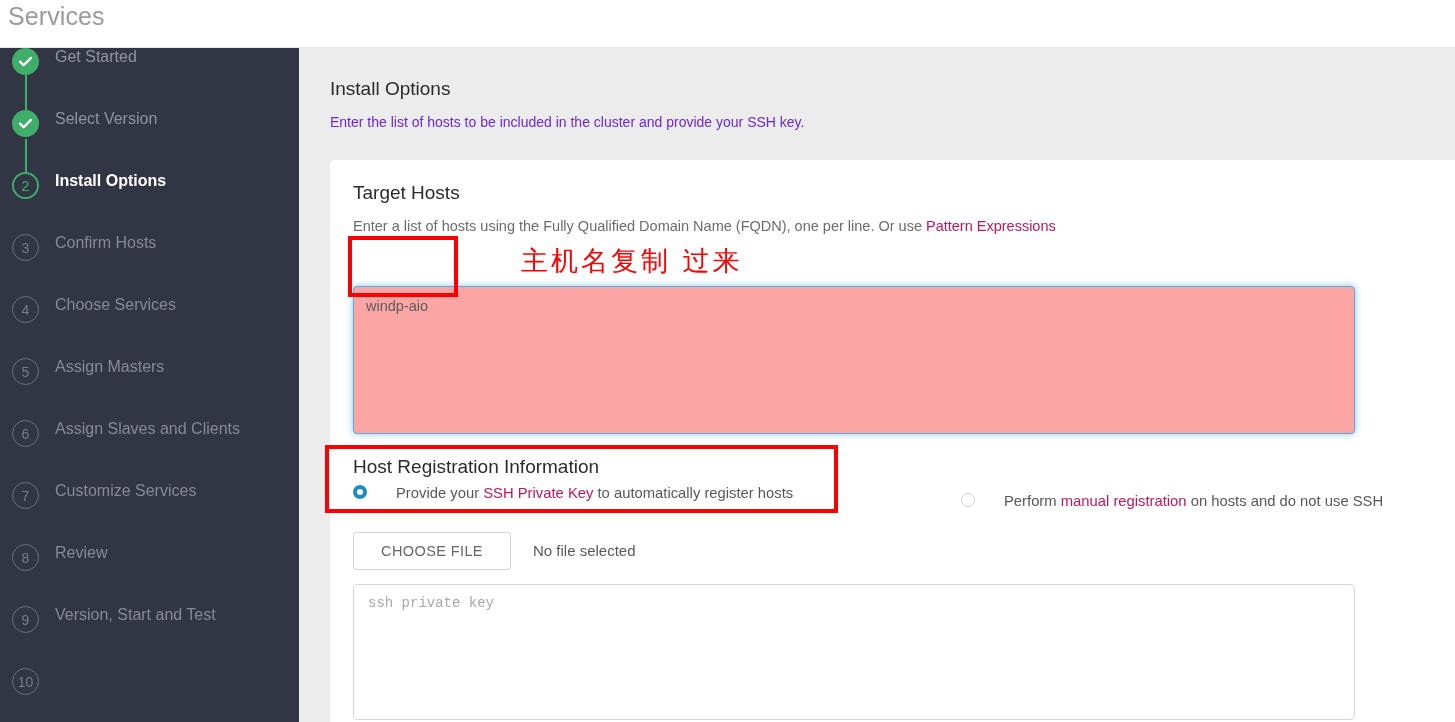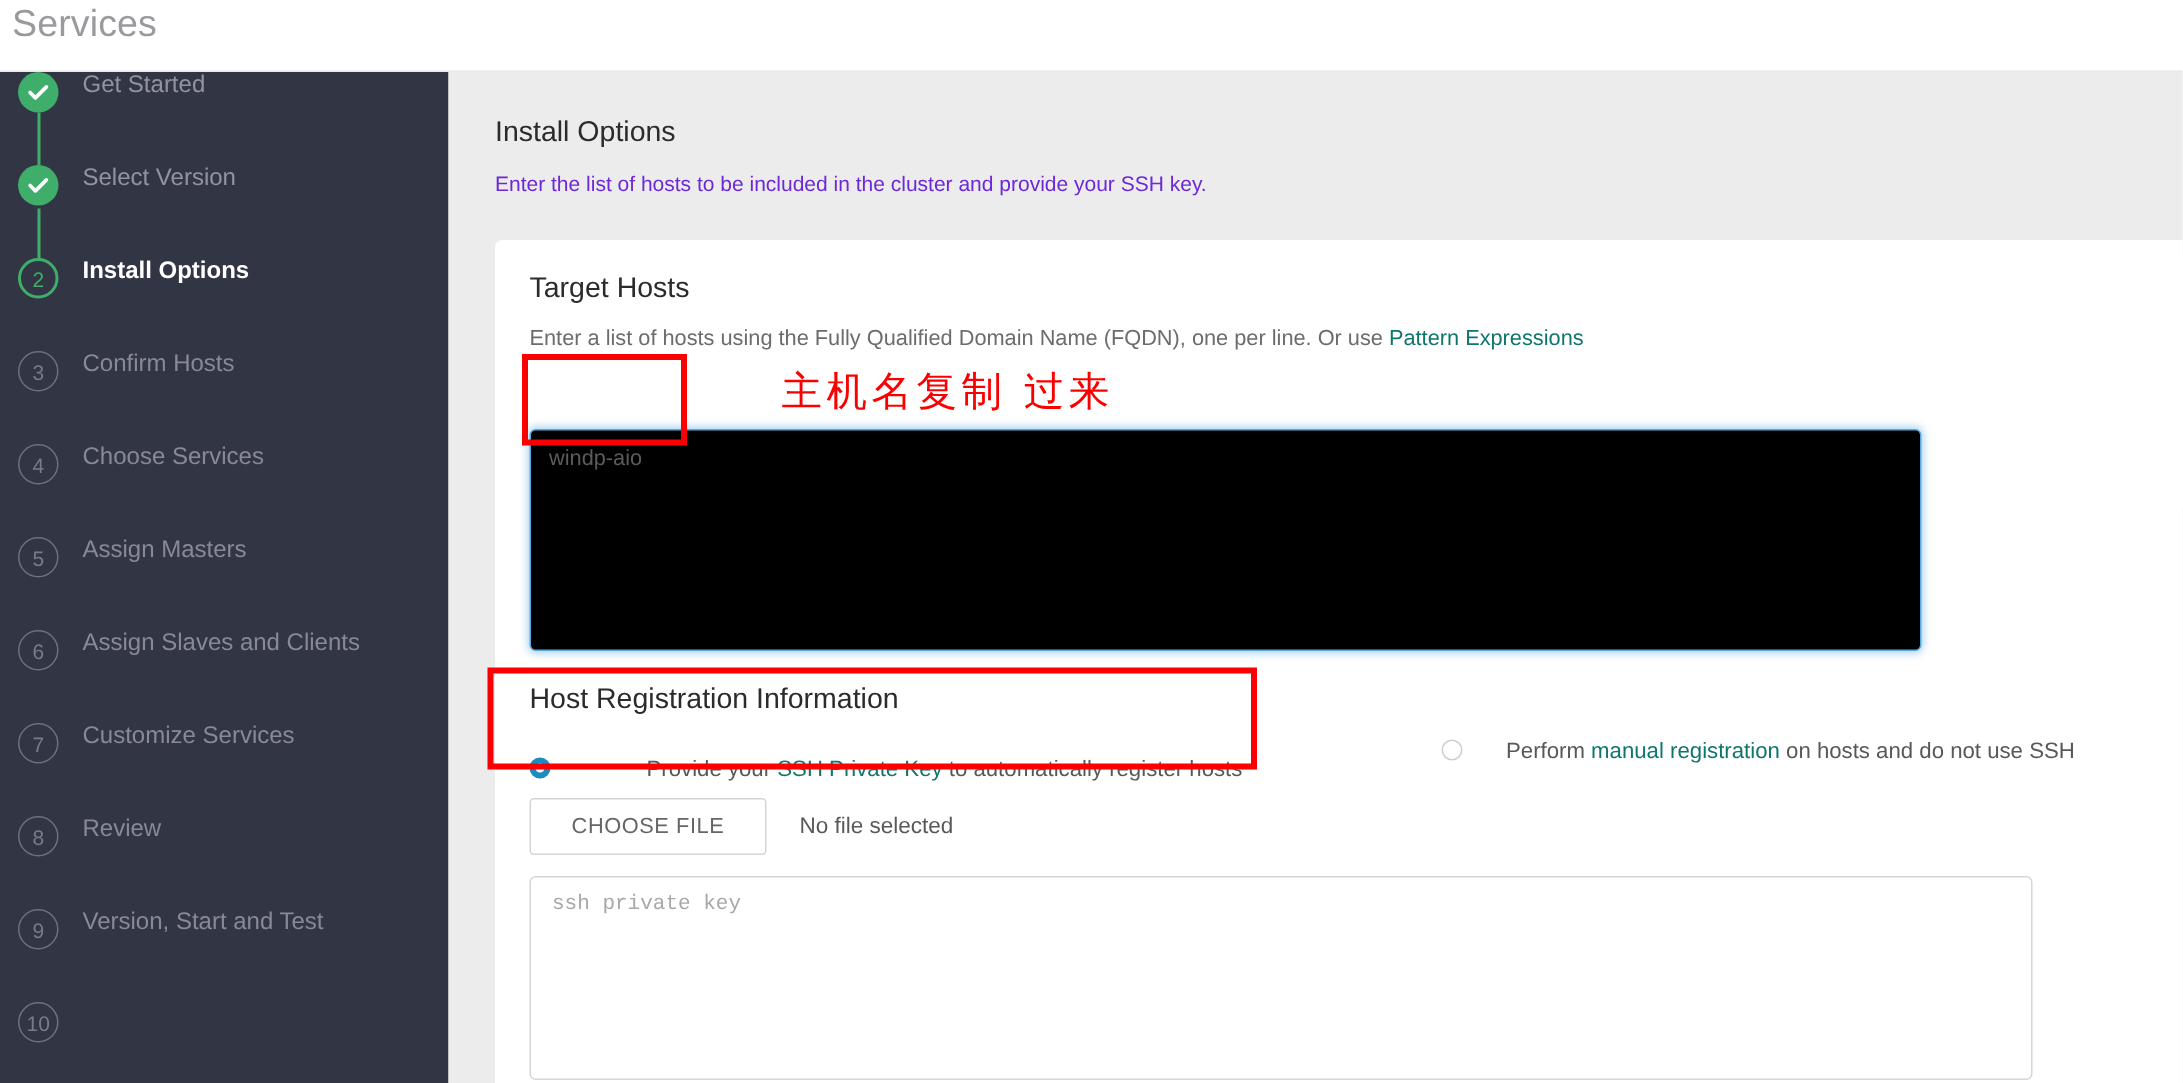--- a/index.html
+++ b/index.html
@@ -143,32 +143,32 @@
     color: #2b2b2b;
     font-weight: 400;
   }
   .section-desc {
     position: absolute;
     left: 23px;
     font-size: 14.5px;
     color: #6c6c6c;
     white-space: nowrap;
   }
-  .link { color: #0f766e; cursor: pointer; }
+  .link { color: #be185d; cursor: pointer; }
 
   
   .hosts-textarea {
     position: absolute;
     left: 23px;
     top: 126px;
-    width: 928px;
+    width: 1002px;
     height: 148px;
     border: 1px solid #5aa9e0;
     border-radius: 4px;
-    background: #000000;
+    background: #fca5a5;
     box-shadow: 0 0 6px 1px rgba(90,169,224,0.55);
     padding: 10px 12px;
     font-size: 14.5px;
     color: #5b5b5b;
     resize: none;
     outline: none;
     font-family: "Liberation Sans", sans-serif;
     line-height: 1.35;
   }
 
@@ -350,21 +350,21 @@
 
     <div class="section-title" style="top:22px;">Target Hosts</div>
     <div class="section-desc" style="top:58px;">
       <span>Enter a list of hosts using the Fully Qualified Domain Name (FQDN), one per line. Or use </span><span class="link">Pattern Expressions</span>
     </div>
 
     <textarea class="hosts-textarea" placeholder="" style="">windp-aio</textarea>
 
     <div class="section-title" style="top:296px;">Host Registration Information</div>
 
-    <div class="radio-row" style="left:23px; top:342px; width:490px;gap:35px;">
+    <div class="radio-row" style="left:23px; top:322px; width:490px;">
       <span class="radio on"></span>
       <span class="radio-text"><span>Provide your </span><span class="link">SSH Private Key</span><span> to automatically register hosts</span></span>
     </div>
 
     <div class="radio-row" style="left:631px; top:330px; width:520px;">
       <span class="radio off"></span>
       <span class="radio-text" style="white-space:nowrap;"><span>Perform </span><span class="link">manual registration</span><span> on hosts and do not use SSH</span></span>
     </div>
 
     <button class="choose-file-btn">CHOOSE FILE</button>

